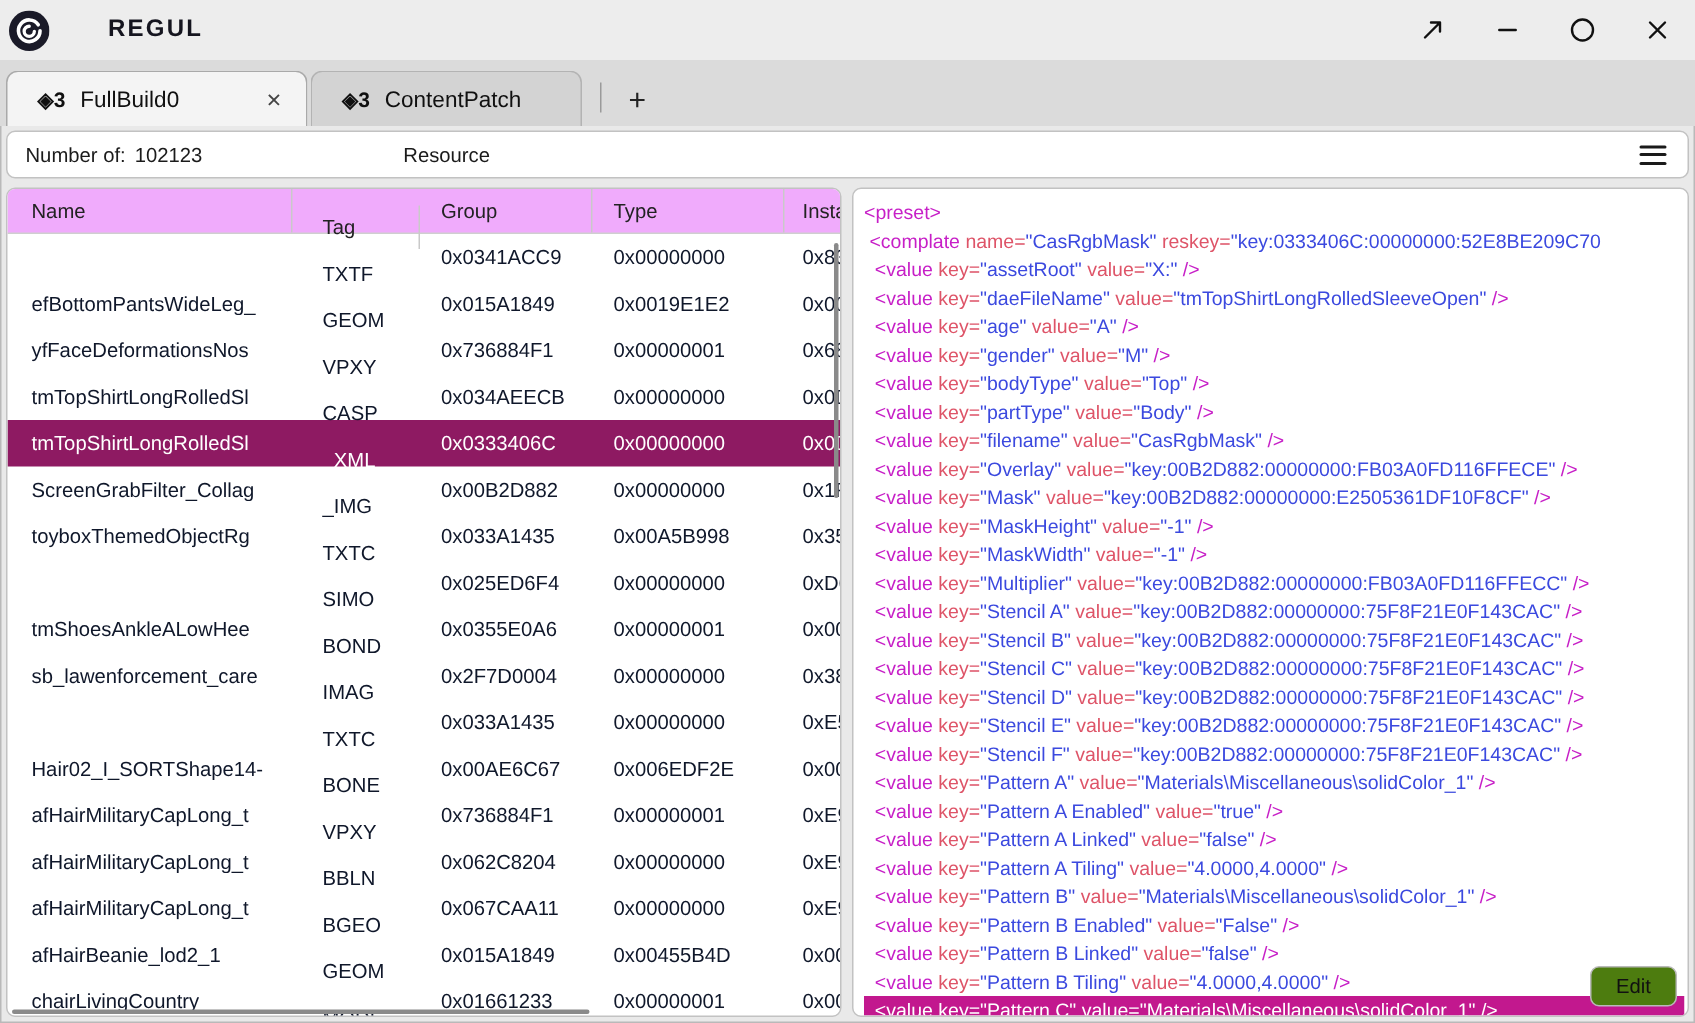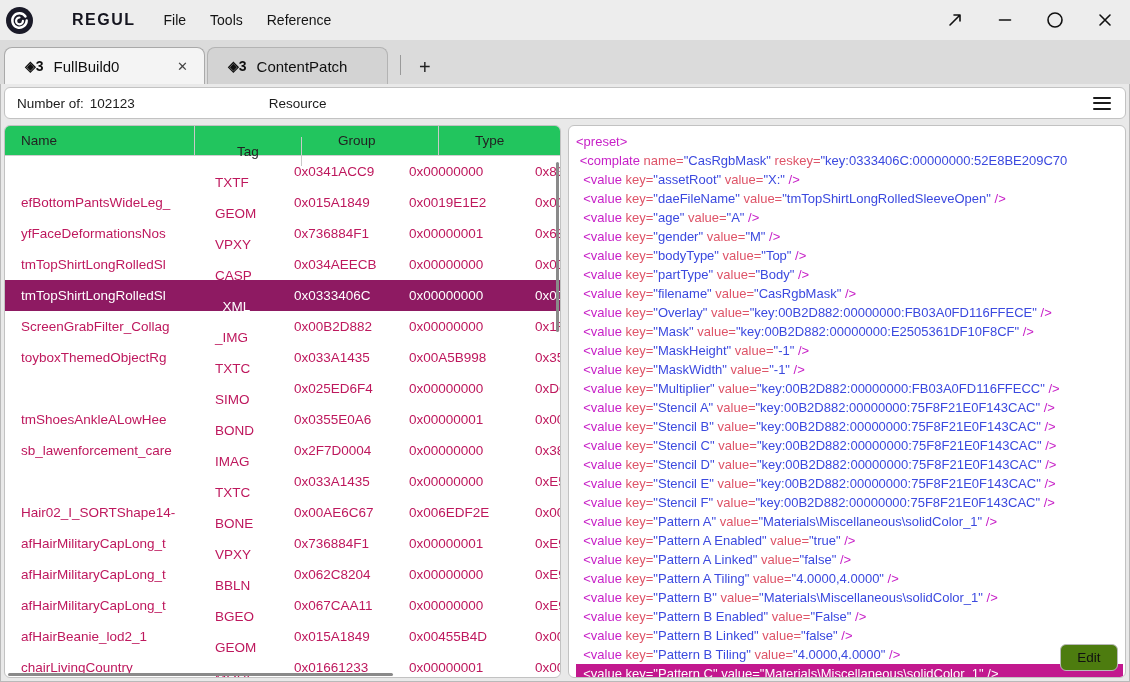--- a/index.html
+++ b/index.html
@@ -41,24 +41,24 @@
   .hamburger span { width: 18px; height: 2px; background: #1A1A1A; border-radius: 1px; }
 
   
   .main { display: flex; gap: 7px; padding: 0 4px; height: 553px; }
   .pane { background: #fff; border: 1px solid #C2C2C2; border-radius: 6px; position: relative; overflow: hidden; }
   .left-pane { width: 557px; }
   .right-pane { flex: 1; }
 
   
   .thead, .trow { display: grid; grid-template-columns: 190px 85px 115px 128px 1fr; align-items: center; font-size: 13.5px; white-space: nowrap; }
-  .thead { height: 30px; background: #22c55e; border-bottom: 1px solid #CFCFCF; color: #222; gap: 22px; }
+  .thead { height: 30px; background: #f0abfc; border-bottom: 1px solid #CFCFCF; color: #222; }
   .thead .cell { border-right: 1px solid #C9C9C9; height: 100%; display: flex; align-items: center; overflow: hidden; }
   .thead .cell:last-child { border-right: none; }
-  .trow { height: 31px; color: #be185d; }
+  .trow { height: 31px; color: #0f172a; }
   .trow .cell { overflow: hidden; }
   .trow.selected { background: var(--sel-row); color: #fff; }
   .c-name { padding-left: 16px; }
   .c-tag { padding-left: 20px; margin-top: 22px; }
   .c-type { padding-left: 14px; }
   .c-group { padding-left: 14px; }
   .c-inst { padding-left: 12px; }
 
   .vscroll-thumb { position: absolute; top: 36px; right: 1px; width: 3px; height: 170px; background: #8A8A8A; border-radius: 2px; }
   .hscroll-thumb { position: absolute; bottom: 1px; left: 3px; width: 385px; height: 3px; background: #8A8A8A; border-radius: 2px; }
@@ -82,25 +82,20 @@
 
   <header class="titlebar">
     <div class="logo-wrap">
       <svg width="27" height="27" viewBox="0 0 27 27">
         <circle cx="13.5" cy="13.5" r="13.5" fill="#1A1A28"></circle>
         <path d="M19.5 9.5 A7.2 7.2 0 1 0 20.7 13.5" fill="none" stroke="#fff" stroke-width="2.4" stroke-linecap="round"></path>
         <path d="M13.5 10.5 A3.4 3.4 0 1 0 16.9 13.9" fill="none" stroke="#fff" stroke-width="2.2" stroke-linecap="round"></path>
       </svg>
       <span class="logo-text">REGUL</span>
     </div>
-    <nav class="menubar">
-      <span class="menu-item">File</span>
-      <span class="menu-item">Tools</span>
-      <span class="menu-item">Reference</span>
-    </nav>
     <div class="win-controls">
       <button class="win-btn">
         <svg width="20" height="20" viewBox="0 0 20 20">
           <path d="M5 15 L14.5 5.5 M9 5 h6 v6" fill="none" stroke="#111" stroke-width="1.6" stroke-linecap="round" stroke-linejoin="round"></path>
         </svg>
       </button>
       <button class="win-btn">
         <svg width="20" height="20" viewBox="0 0 20 20">
           <path d="M4.5 10 h11" stroke="#111" stroke-width="1.6" stroke-linecap="round"></path>
         </svg>

